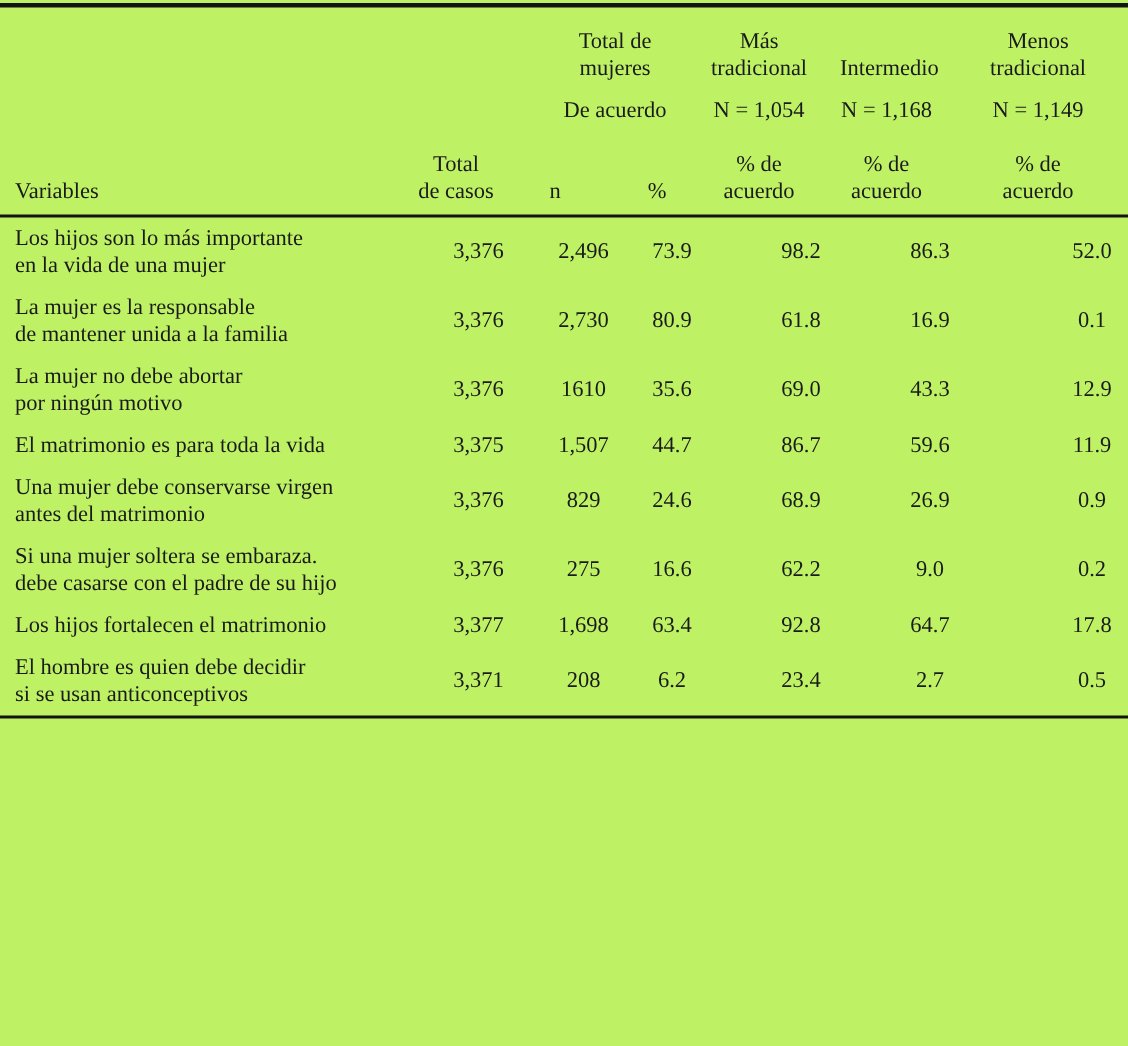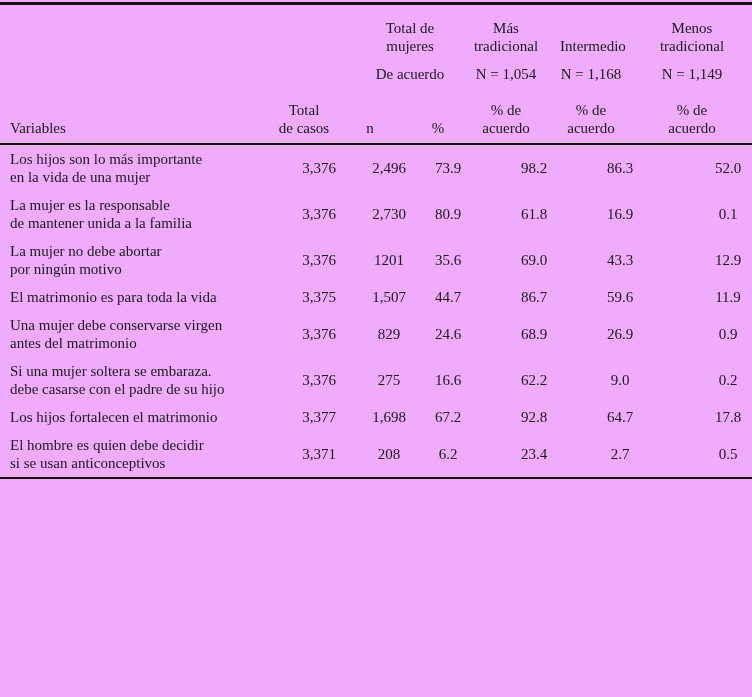--- a/index.html
+++ b/index.html
@@ -1,18 +1,18 @@
 <!DOCTYPE html>
 <html><head>
 <meta charset="utf-8">
 <style>
   html,body{margin:0;padding:0;background:#ffffff;}
   .page{
     width:752px;height:697px;box-sizing:border-box;
-    background:#f0abfc;padding-top:2px;overflow:hidden;
+    background:#bef264;padding-top:2px;overflow:hidden;
     font-family:"Liberation Serif", serif;color:#1a1a1a;
   }
   table.stats{
     width:752px;border-collapse:collapse;table-layout:fixed;
     font-size:15px;
     border-top:3px solid #141414;border-bottom:2px solid #141414;
   }
   td{padding:0;overflow:hidden;}
   
   tr.hr1 td{height:50px;vertical-align:bottom;padding-bottom:2px;}
@@ -103,21 +103,21 @@
         <td class="d3">2,730</td>
         <td class="d4">80.9</td>
         <td class="d5">61.8</td>
         <td class="d6">16.9</td>
         <td class="d7">0.1</td>
       </tr>
       <tr class="data">
         <td class="varcol">La mujer no debe abortar
 por ningún motivo</td>
         <td class="d2">3,376</td>
-        <td class="d3">1201</td>
+        <td class="d3">1610</td>
         <td class="d4">35.6</td>
         <td class="d5">69.0</td>
         <td class="d6">43.3</td>
         <td class="d7">12.9</td>
       </tr>
       <tr class="data">
         <td class="varcol">El matrimonio es para toda la vida</td>
         <td class="d2">3,375</td>
         <td class="d3">1,507</td>
         <td class="d4">44.7</td>
@@ -142,21 +142,21 @@
         <td class="d3">275</td>
         <td class="d4">16.6</td>
         <td class="d5">62.2</td>
         <td class="d6">9.0</td>
         <td class="d7">0.2</td>
       </tr>
       <tr class="data">
         <td class="varcol">Los hijos fortalecen el matrimonio</td>
         <td class="d2">3,377</td>
         <td class="d3">1,698</td>
-        <td class="d4">67.2</td>
+        <td class="d4">63.4</td>
         <td class="d5">92.8</td>
         <td class="d6">64.7</td>
         <td class="d7">17.8</td>
       </tr>
       <tr class="data">
         <td class="varcol">El hombre es quien debe decidir
 si se usan anticonceptivos</td>
         <td class="d2">3,371</td>
         <td class="d3">208</td>
         <td class="d4">6.2</td>

